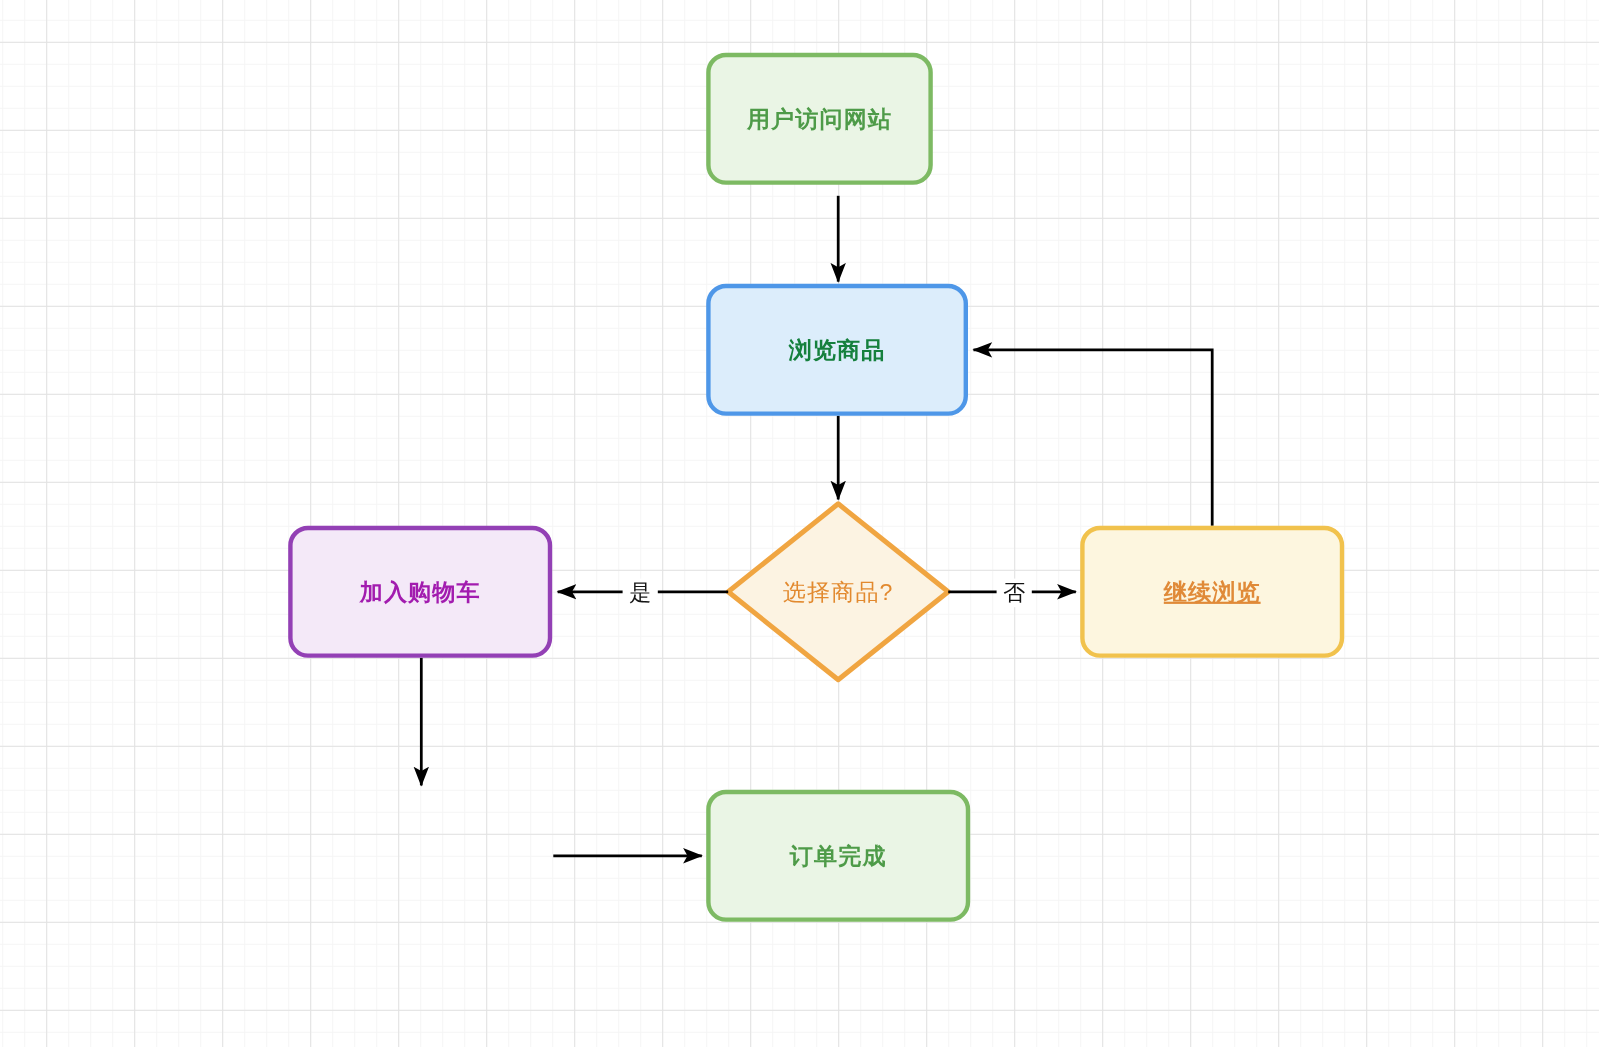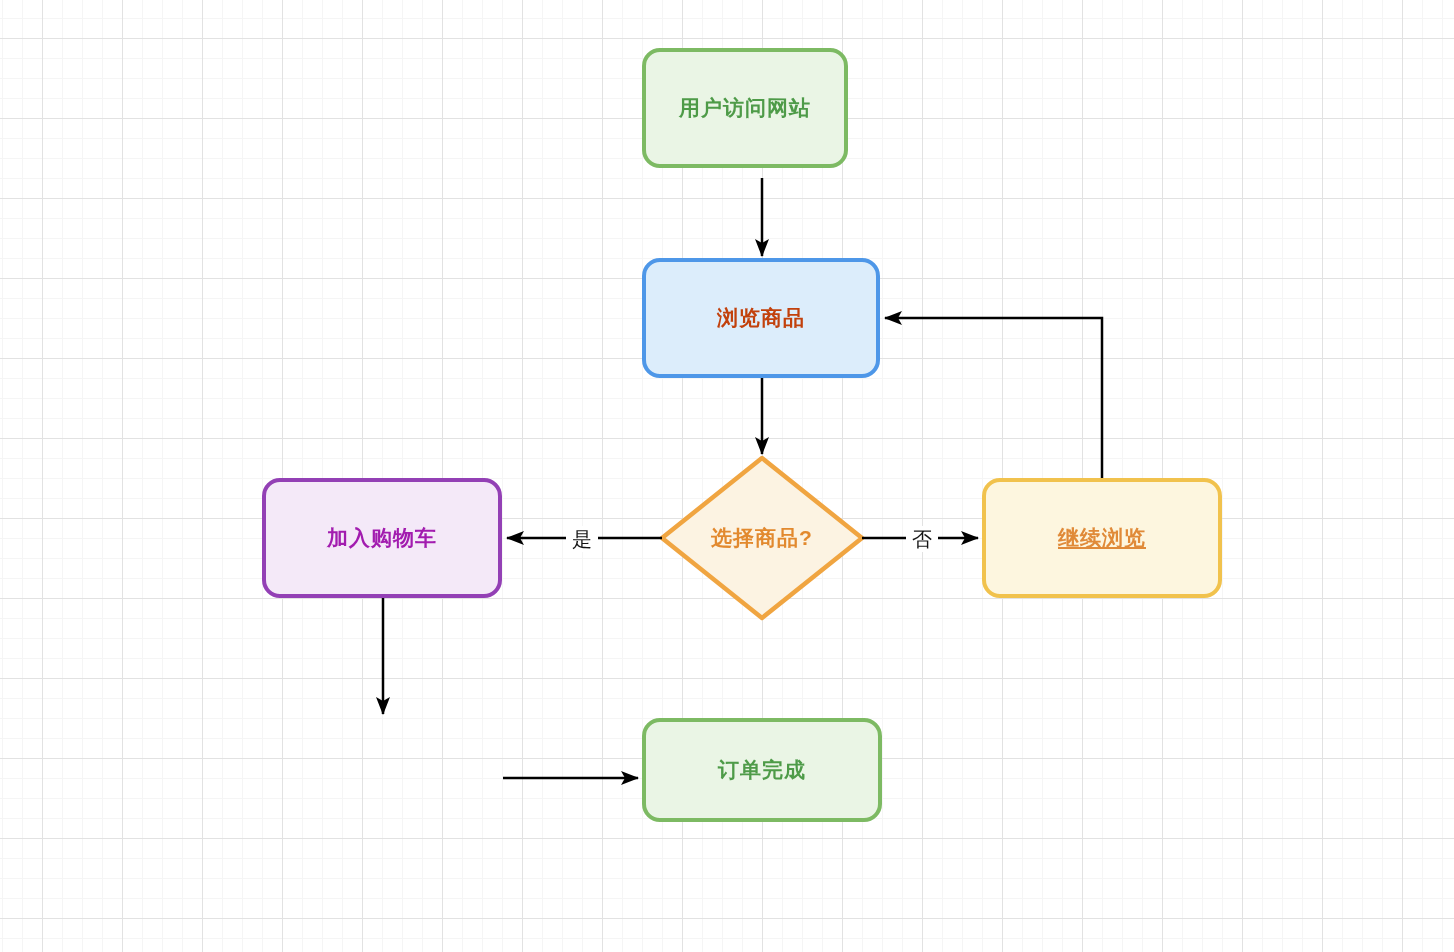--- a/index.html
+++ b/index.html
@@ -39,31 +39,31 @@
     font-weight: 700;
     letter-spacing: 1px;
     cursor: default;
   }
 
   .node-visit    { left: 642px; top:  48px; width: 206px; height: 120px; }
   .node-browse   { left: 642px; top: 258px; width: 238px; height: 120px; }
   .node-cart     { left: 262px; top: 478px; width: 240px; height: 120px; }
   .node-continue { left: 982px; top: 478px; width: 240px; height: 120px; }
   .node-pay      { left: 262px; top: 718px; width: 240px; height: 120px; }
-  .node-done     { left: 642px; top: 718px; width: 240px; height: 104px; }
+  .node-done     { left: 642px; top: 718px; width: 240px; height: 120px; }
 
   .diamond-label {
     position: absolute;
     left: 662px; top: 458px;
     width: 200px; height: 160px;
     display: flex;
     align-items: center;
     justify-content: center;
     font-size: 21px;
-    font-weight: 700;
+    font-weight: 400;
     letter-spacing: 1px;
     pointer-events: none;
   }
 
   .edge-label {
     position: absolute;
     transform: translate(-50%, -50%);
     background: #ffffff;
     padding: 1px 6px;
     font-size: 20px;
@@ -98,21 +98,21 @@
 
     <polyline points="1102,478 1102,318 885,318" fill="none" stroke="#000" stroke-width="2.5" marker-end="url(#arrowhead)"></polyline>
 
     <line x1="383" y1="598" x2="383" y2="714" stroke="#000" stroke-width="2.5" marker-end="url(#arrowhead)"></line>
 
     <line x1="503" y1="778" x2="638" y2="778" stroke="#000" stroke-width="2.5" marker-end="url(#arrowhead)"></line>
   </svg>
 
   <div class="node node-visit" style="background: rgb(234, 245, 229); border-color: rgb(125, 186, 99); color: rgb(78, 155, 72);">用户访问网站</div>
 
-  <div class="node node-browse" style="background: rgb(220, 237, 251); border-color: rgb(78, 151, 232); color: #c2410c;">浏览商品</div>
+  <div class="node node-browse" style="background: rgb(220, 237, 251); border-color: rgb(78, 151, 232); color: #15803d;">浏览商品</div>
 
   <div class="diamond-label" style="color: rgb(226, 137, 46);">选择商品?</div>
 
   <div class="node node-cart" style="background: rgb(244, 233, 248); border-color: rgb(147, 64, 181); color: #a21caf;">加入购物车</div>
 
   <div class="node node-continue" style="background: rgb(253, 246, 223); border-color: rgb(241, 194, 77); color: rgb(224, 138, 56); text-decoration: underline;">继续浏览</div>
 
 
   <div class="node node-done" style="background: rgb(234, 245, 229); border-color: rgb(125, 186, 99); color: rgb(78, 155, 72);">订单完成</div>
 

